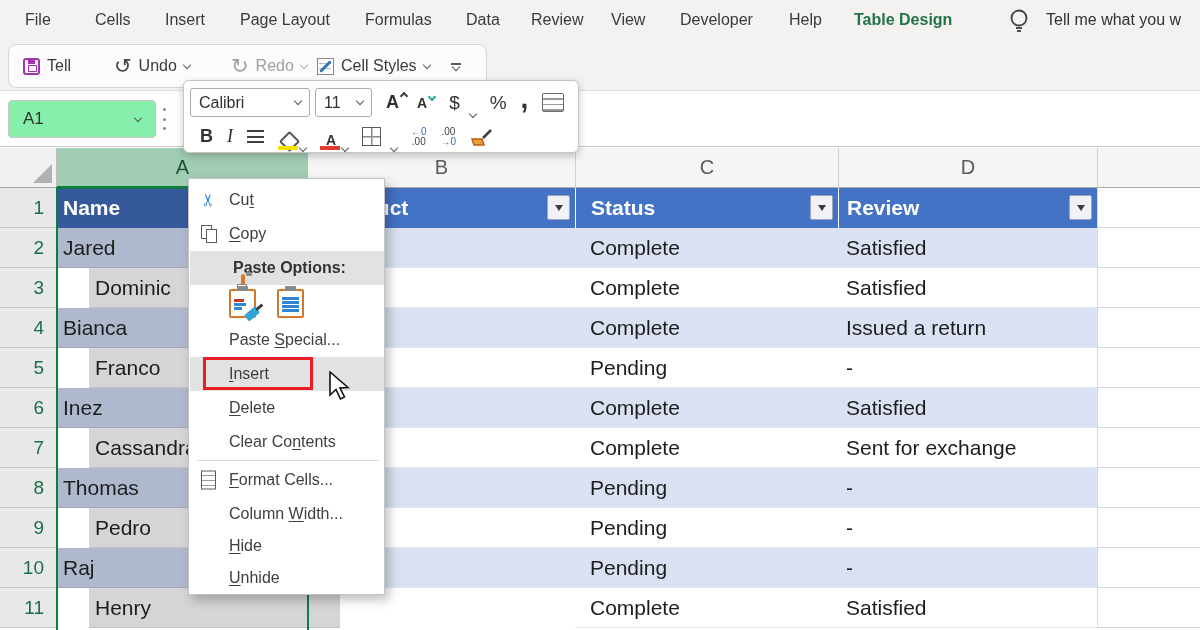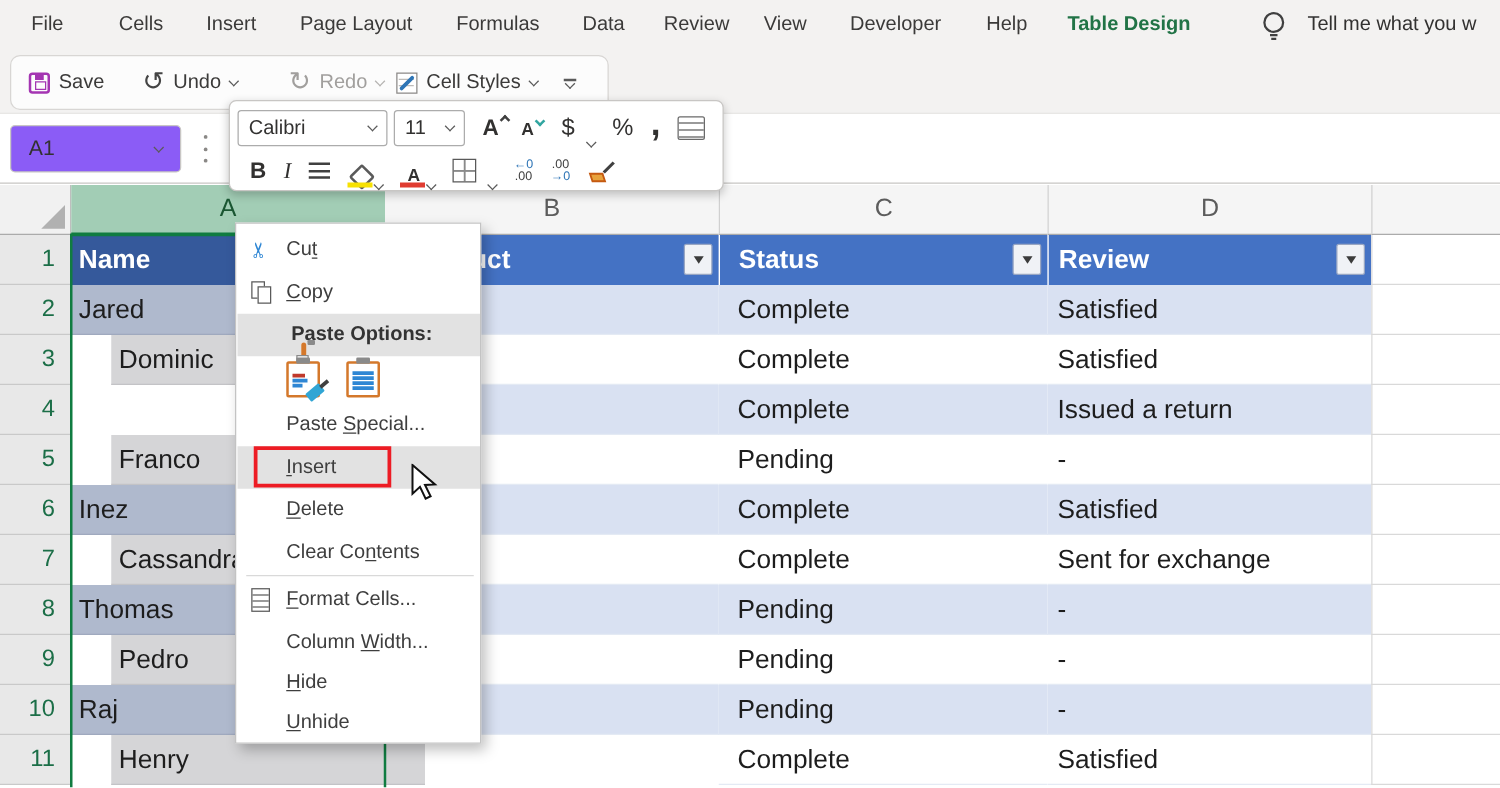--- a/index.html
+++ b/index.html
@@ -28,21 +28,21 @@
   .floppy:after { content:""; position:absolute; left:3px; bottom:1px; width:7px; height:5px; border:1.5px solid #A435B2; }
   .uarrow { font-size:21px; color:#444; line-height:20px; }
   .csicon { width:17px; height:17px; border:1.5px solid #8A8886; background:#fff; position:relative; }
   .csicon:before { content:""; position:absolute; left:1px; top:4px; width:12px; height:1.5px; background:#BDBBB9; box-shadow:0 5px 0 #BDBBB9; }
   .csicon:after { content:""; position:absolute; left:0px; top:6px; width:15px; height:3px; background:#2E75B6; transform:rotate(-45deg); border-radius:2px; }
   .ovfmark { display:flex; flex-direction:column; align-items:center; gap:2px; }
   .ovfmark .bar { width:10px; height:2px; background:#5A5A5A; }
 
   
   .frow { position:absolute; left:0; top:90px; width:1200px; height:57px; background:#FFFFFF; border-top:1px solid #E1DFDD; border-bottom:1px solid #C8C6C4; }
-  .namebox { position:absolute; left:8px; top:9px; width:137px; height:38px; border:1px solid #C8C6C4; border-radius:4px; background:#8b5cf6; display:flex; align-items:center; }
+  .namebox { position:absolute; left:8px; top:9px; width:148px; height:38px; border:1px solid #C8C6C4; border-radius:4px; background:#86efac; display:flex; align-items:center; }
   .namebox .val { margin-left:14px; font-size:17px; color:#323130; }
   .namebox .chev { position:absolute; right:14px; }
   .dots { position:absolute; left:162px; top:17px; width:4px; height:22px; display:flex; flex-direction:column; justify-content:space-between; align-items:center; }
   .dots i { width:3px; height:3px; border-radius:50%; background:#8A8886; }
 
   
   .minibar { position:absolute; left:183px; top:80px; width:396px; height:73px; background:#FFFFFF; border:1px solid #C8C6C4; border-radius:6px; box-shadow:0 3px 8px rgba(0,0,0,.22); z-index:45; }
   .mrow { position:absolute; left:6px; right:6px; height:33px; display:flex; align-items:flex-end; }
   .mrow1{top:3px} .mrow2{top:37px}
   .combo { height:29px; border:1px solid #ACACAC; border-radius:3px; display:flex; align-items:center; justify-content:space-between; padding:0 8px; font-size:16px; color:#323130; background:#fff; }
@@ -163,21 +163,21 @@
         <line x1="11" y1="24" x2="15" y2="24" stroke="#404040" stroke-width="1.8"></line>
       </svg>
     </span>
     <span class="tellme">Tell me what you w</span>
   </div>
 
   <div class="qatrow">
     <div class="qatpanel">
       <div class="qbtn qsave">
         <span class="floppy"></span>
-        <span>Save</span>
+        <span>Tell</span>
       </div>
       <div class="qbtn qundo">
         <span class="uarrow">↺</span>
         <span>Undo</span>
         <span class="chev"></span>
       </div>
       <div class="qbtn qredo">
         <span class="uarrow gray">↻</span>
         <span class="gray">Redo</span>
         <span class="chev g"></span>
@@ -260,20 +260,21 @@
     <div class="cell ce"></div>
   </div>
   <div class="row rw3">
     <div class="cell ca selplain">Dominic</div>
     <div class="cell cb plain"></div>
     <div class="cell cc plain">Complete</div>
     <div class="cell cd plain">Satisfied</div>
     <div class="cell ce"></div>
   </div>
   <div class="row rw4">
+    <div class="cell ca selband">Bianca</div>
     <div class="cell cb band"></div>
     <div class="cell cc band">Complete</div>
     <div class="cell cd band">Issued a return</div>
     <div class="cell ce"></div>
   </div>
   <div class="row rw5">
     <div class="cell ca selplain">Franco</div>
     <div class="cell cb plain"></div>
     <div class="cell cc plain">Pending</div>
     <div class="cell cd plain">-</div>

